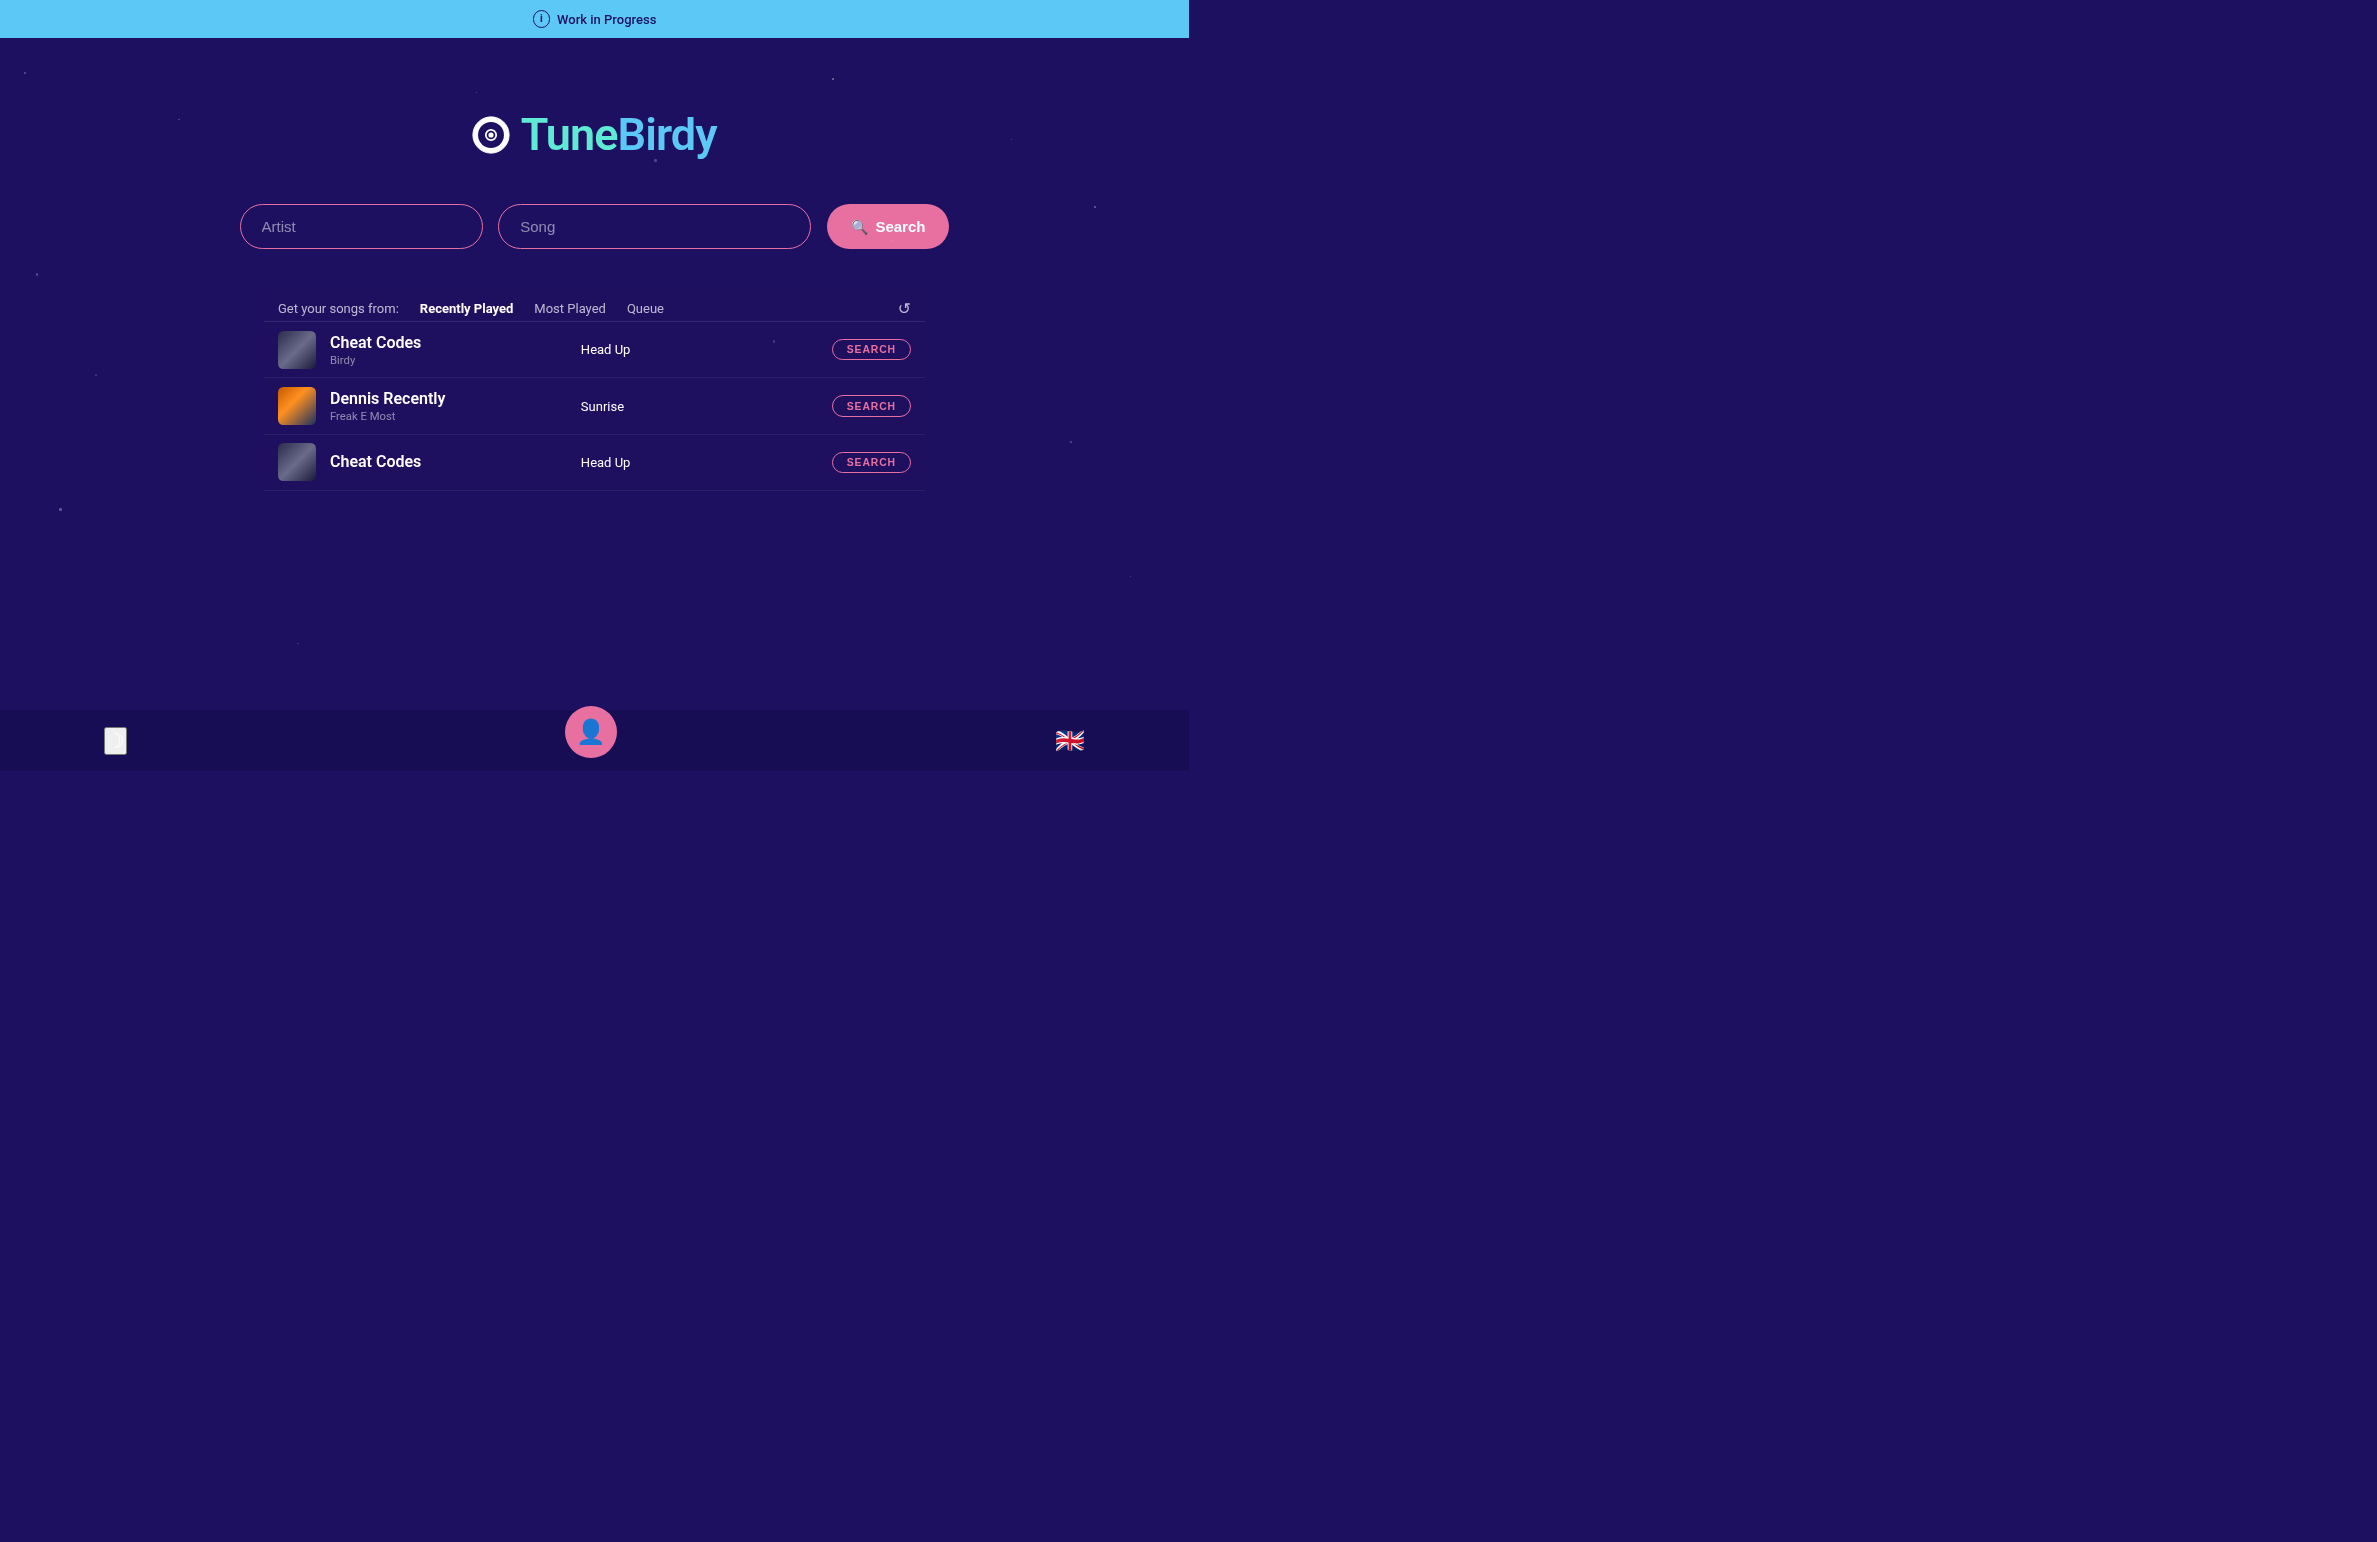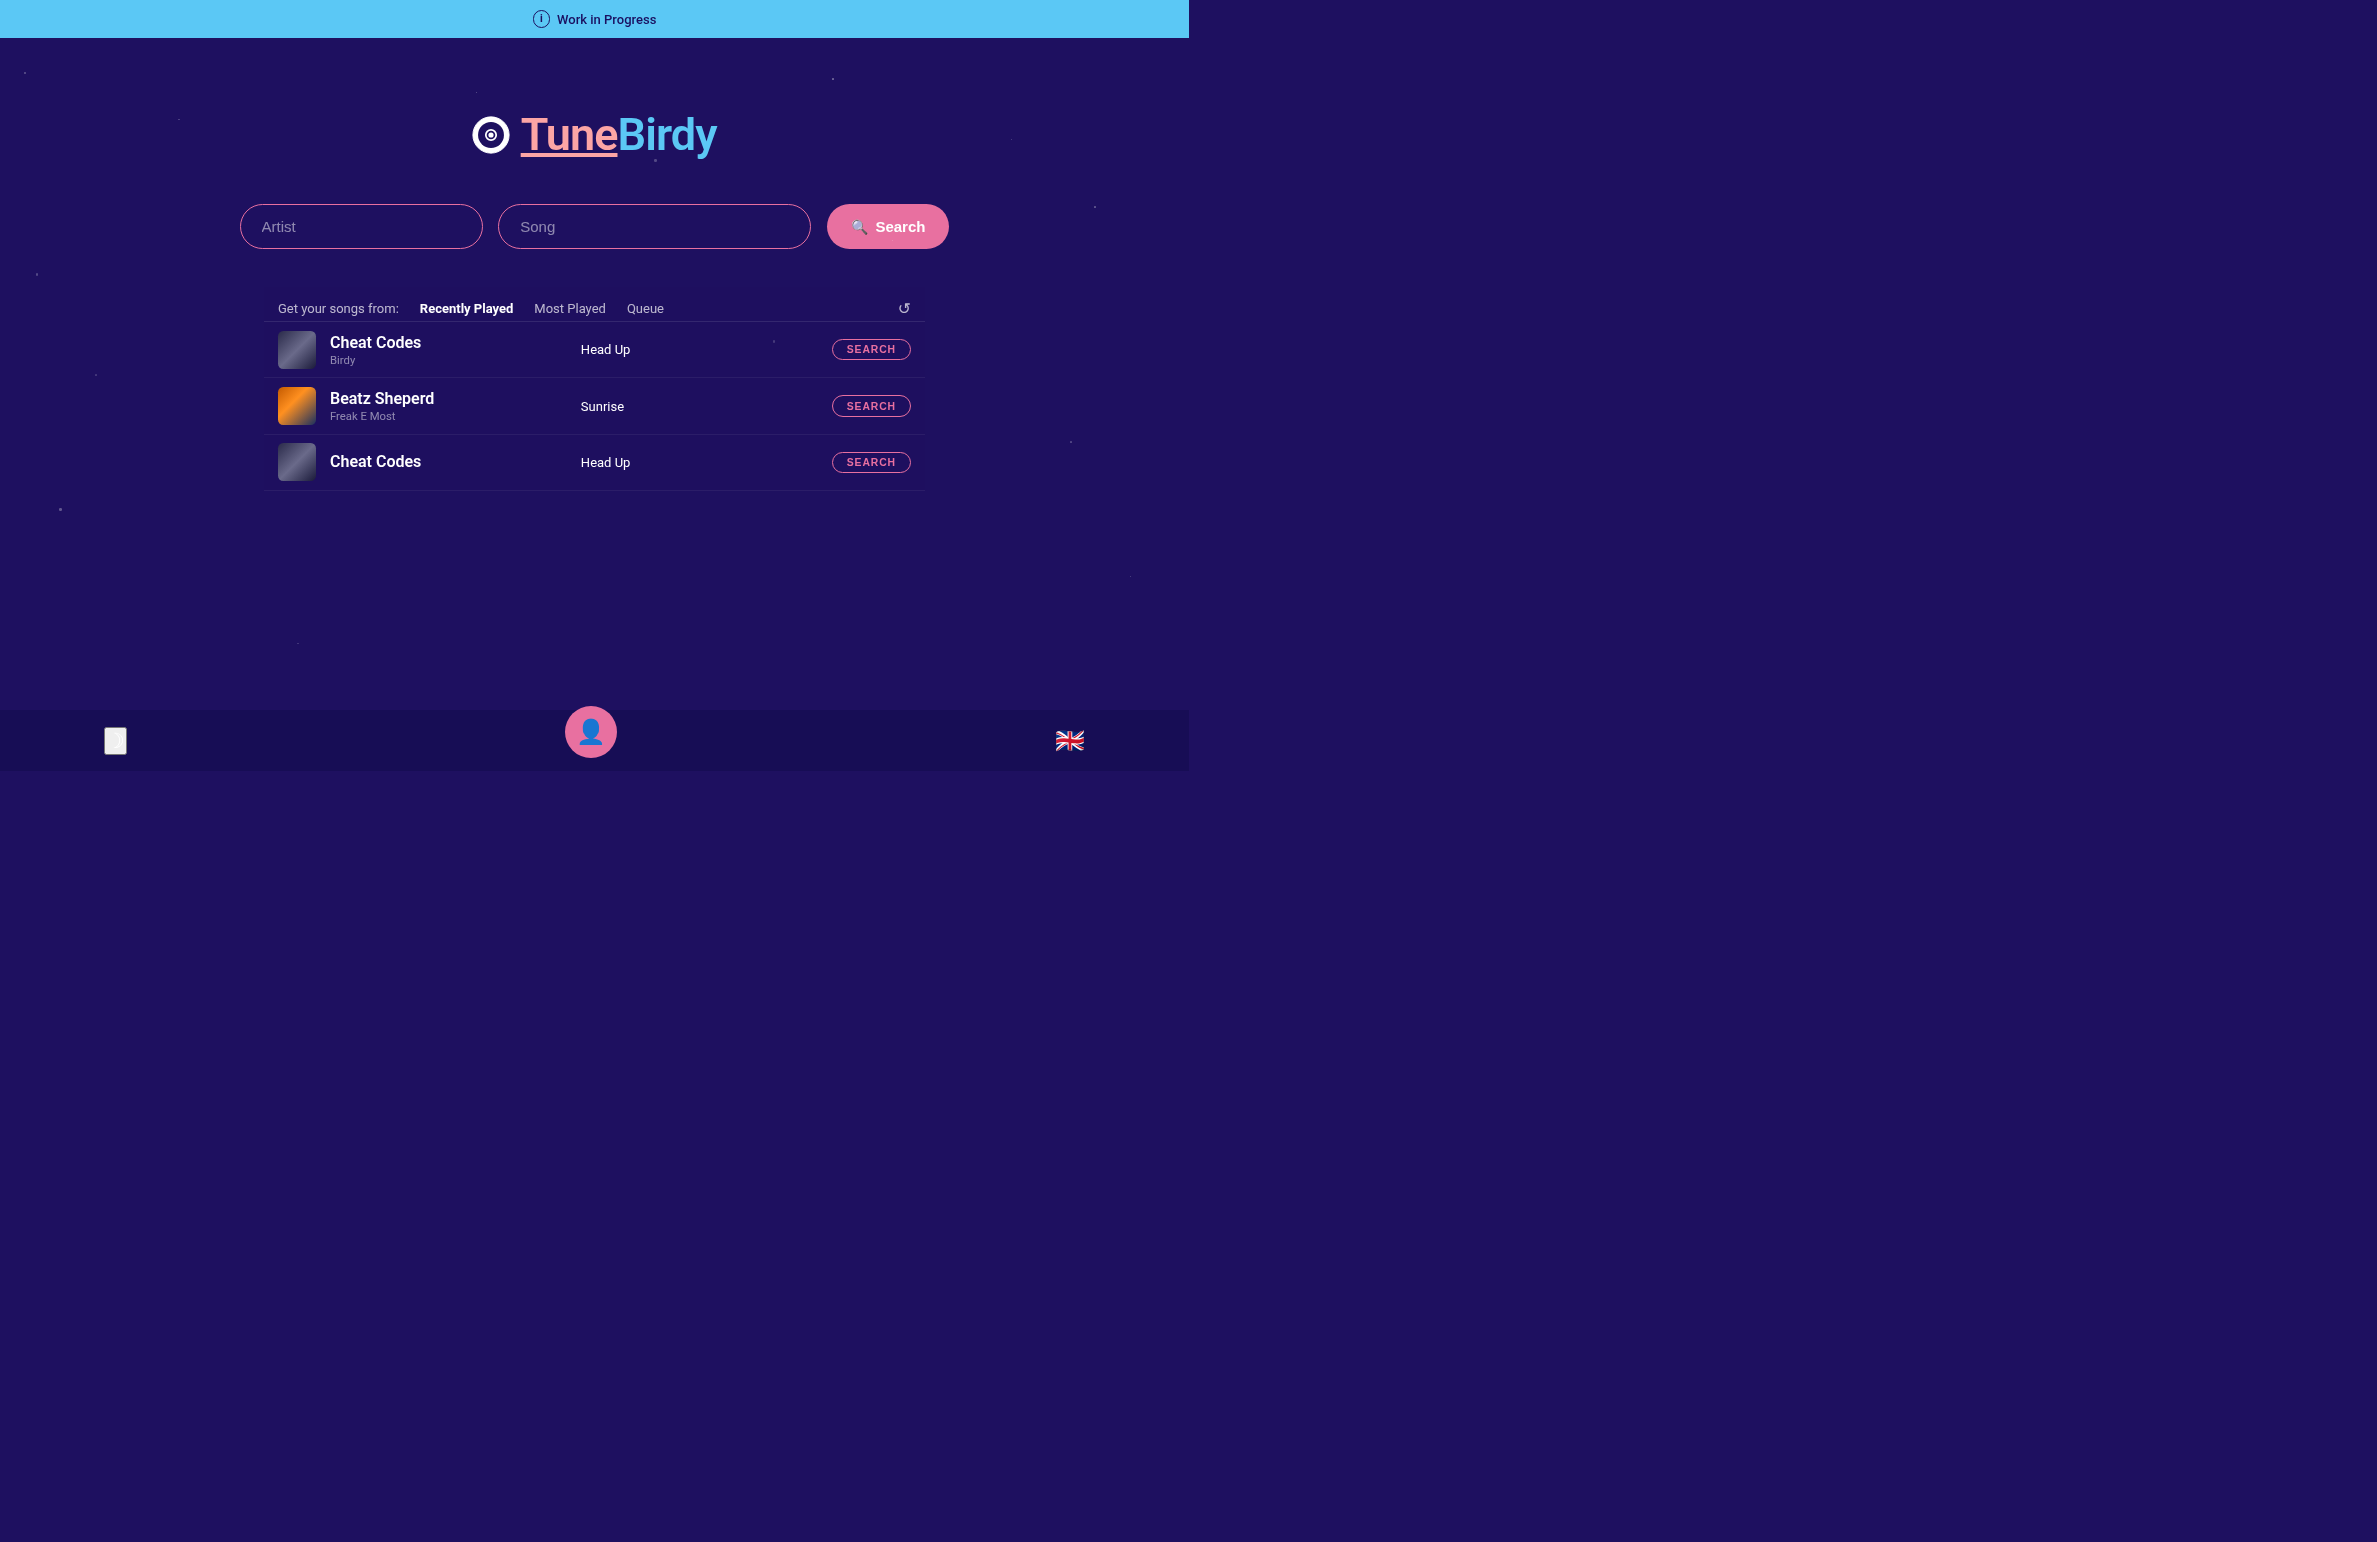--- a/index.html
+++ b/index.html
@@ -75,22 +75,21 @@
       height: 38px;
     }
 
     .logo-text {
       font-size: 45px;
       font-weight: 600;
       letter-spacing: -0.9px;
     }
 
     .logo-tune {
-      color: #fca5a5;
-      text-decoration: underline;
+      color: #5eead4;
     }
 
     .logo-hunter {
       color: #5bc8f5;
     }
 
     
     .search-row {
       display: flex;
       align-items: center;
@@ -363,21 +362,21 @@
         <div class="song-artist">Cheat Codes</div>
         <div class="song-featuring">Birdy</div>
       </div>
       <div class="song-title">Head Up</div>
       <button class="search-tag-btn">SEARCH</button>
     </div>
 
     <div class="song-row">
       <div class="song-artwork artwork-2"></div>
       <div class="song-info">
-        <div class="song-artist">Beatz Sheperd</div>
+        <div class="song-artist">Dennis Recently</div>
         <div class="song-featuring">Freak E Most</div>
       </div>
       <div class="song-title">Sunrise</div>
       <button class="search-tag-btn">SEARCH</button>
     </div>
 
     <div class="song-row">
       <div class="song-artwork artwork-3"></div>
       <div class="song-info">
         <div class="song-artist">Cheat Codes</div>

